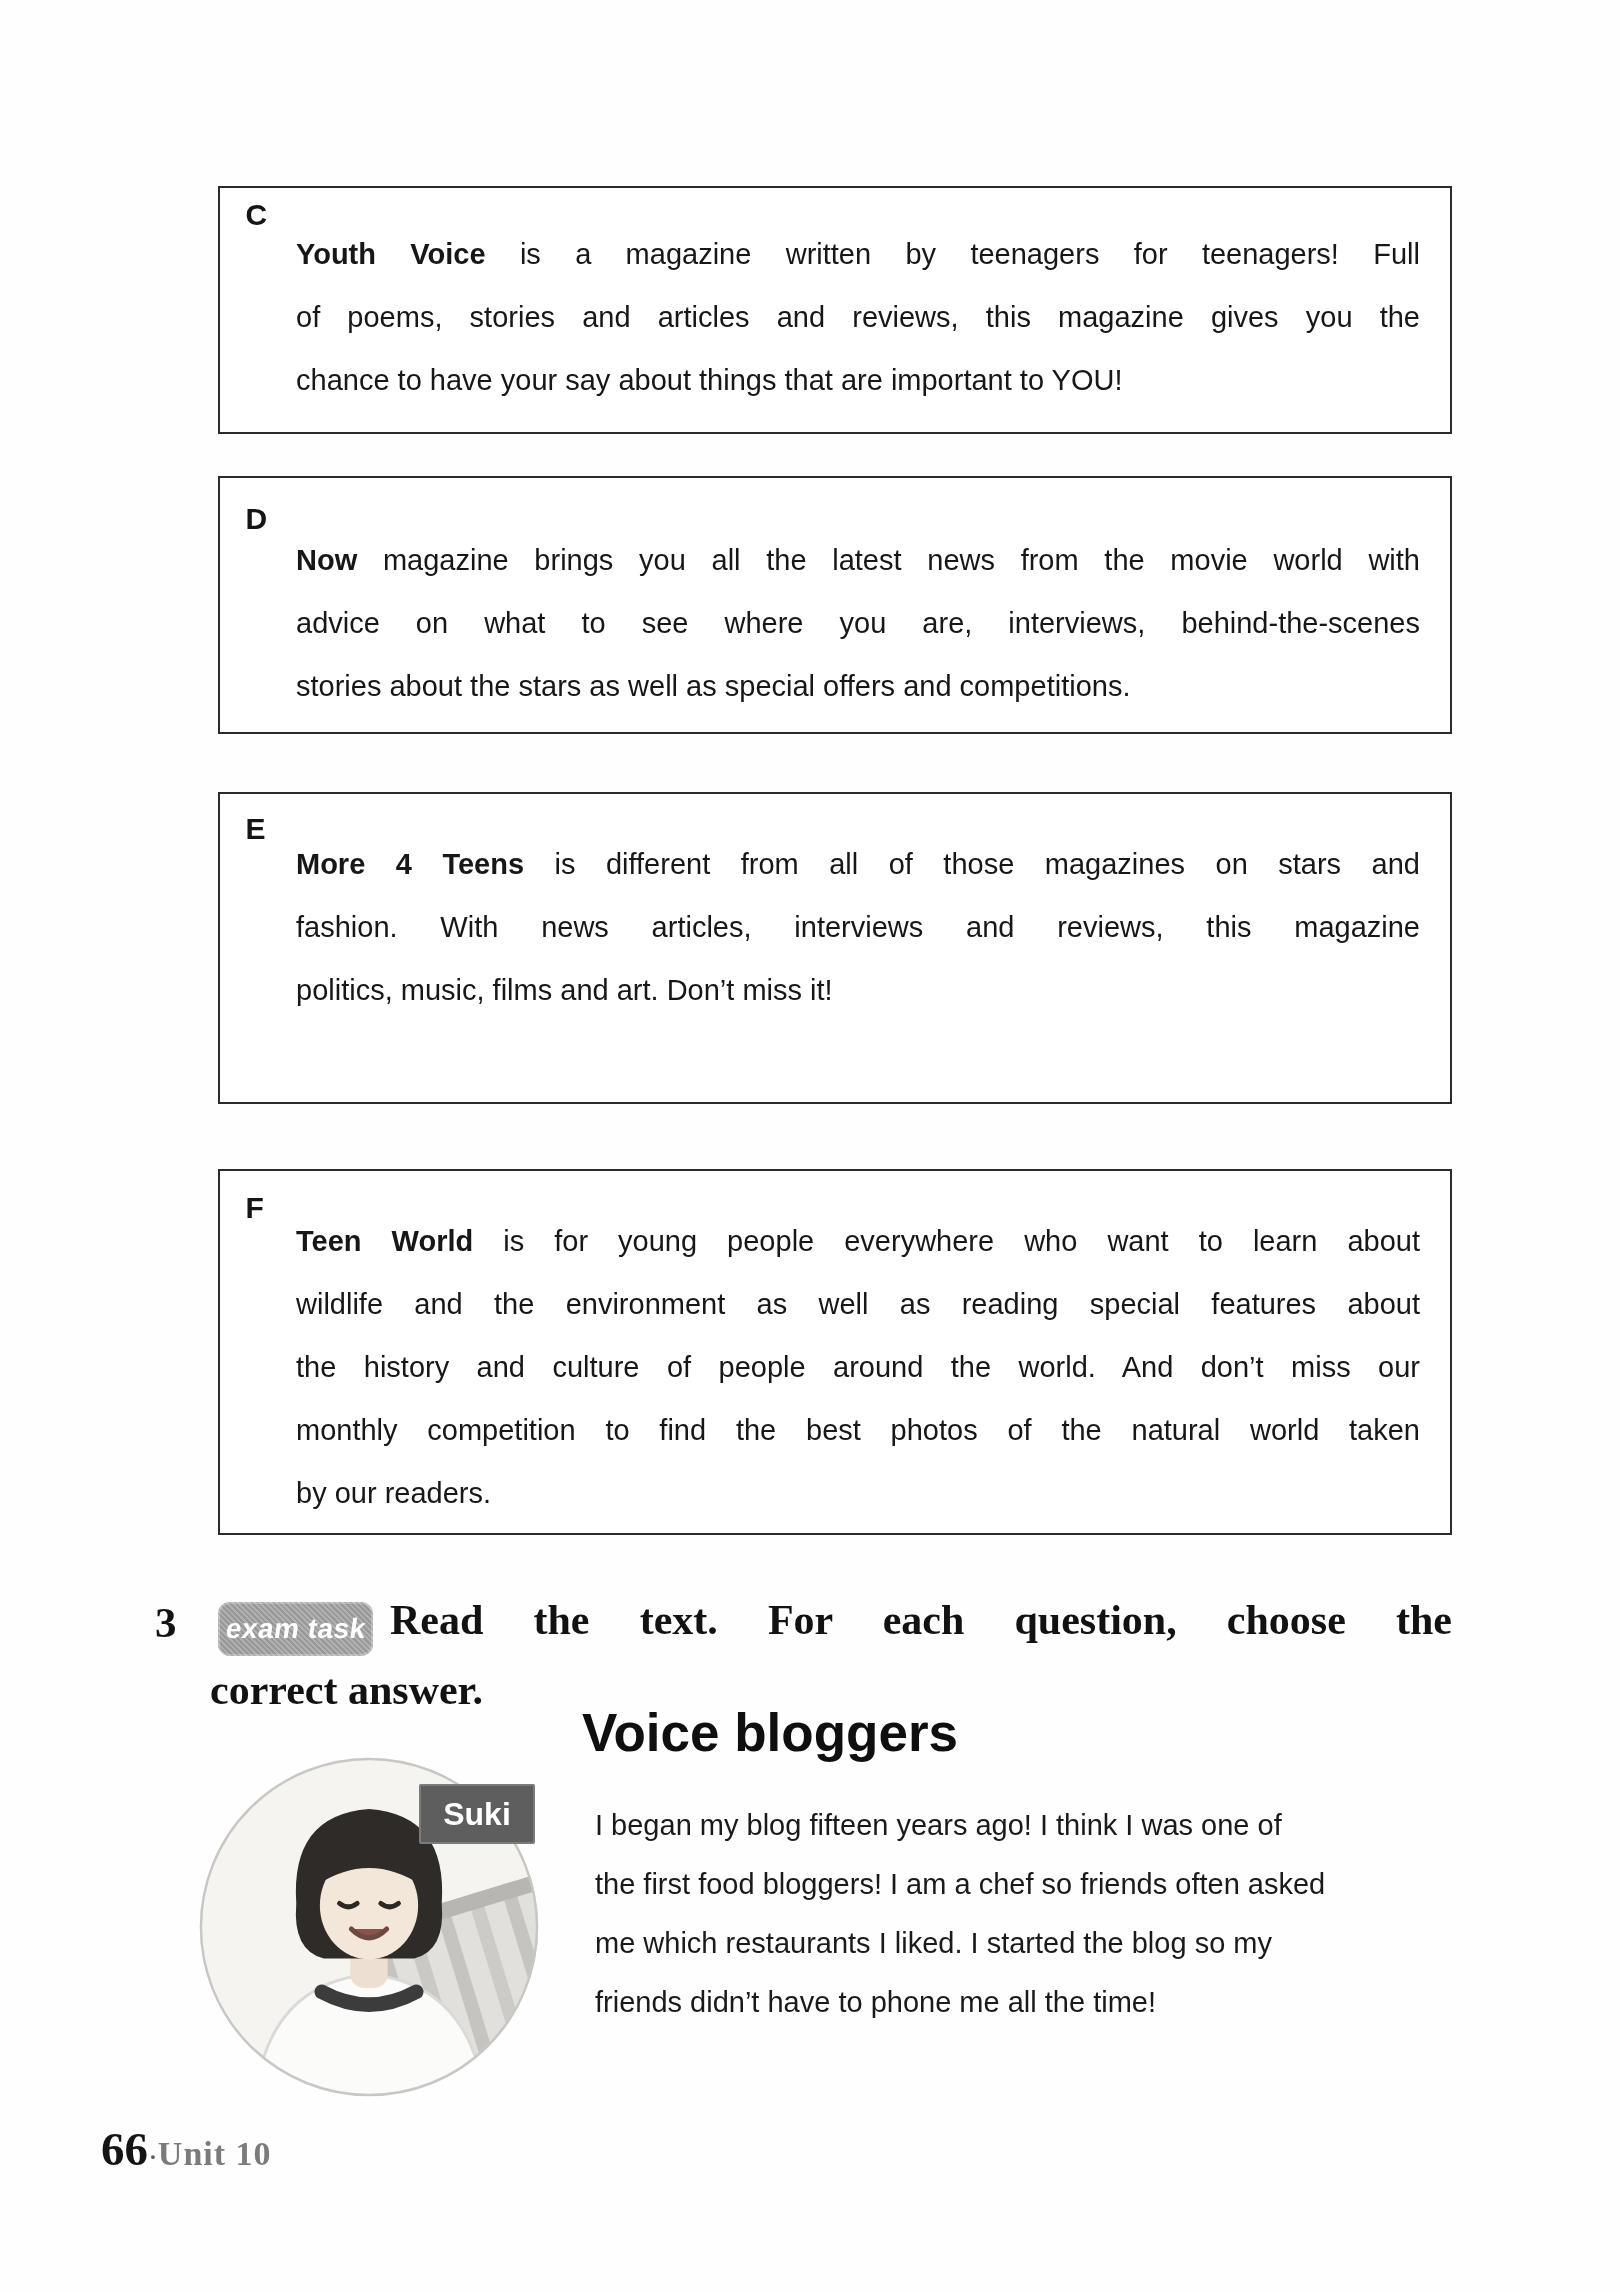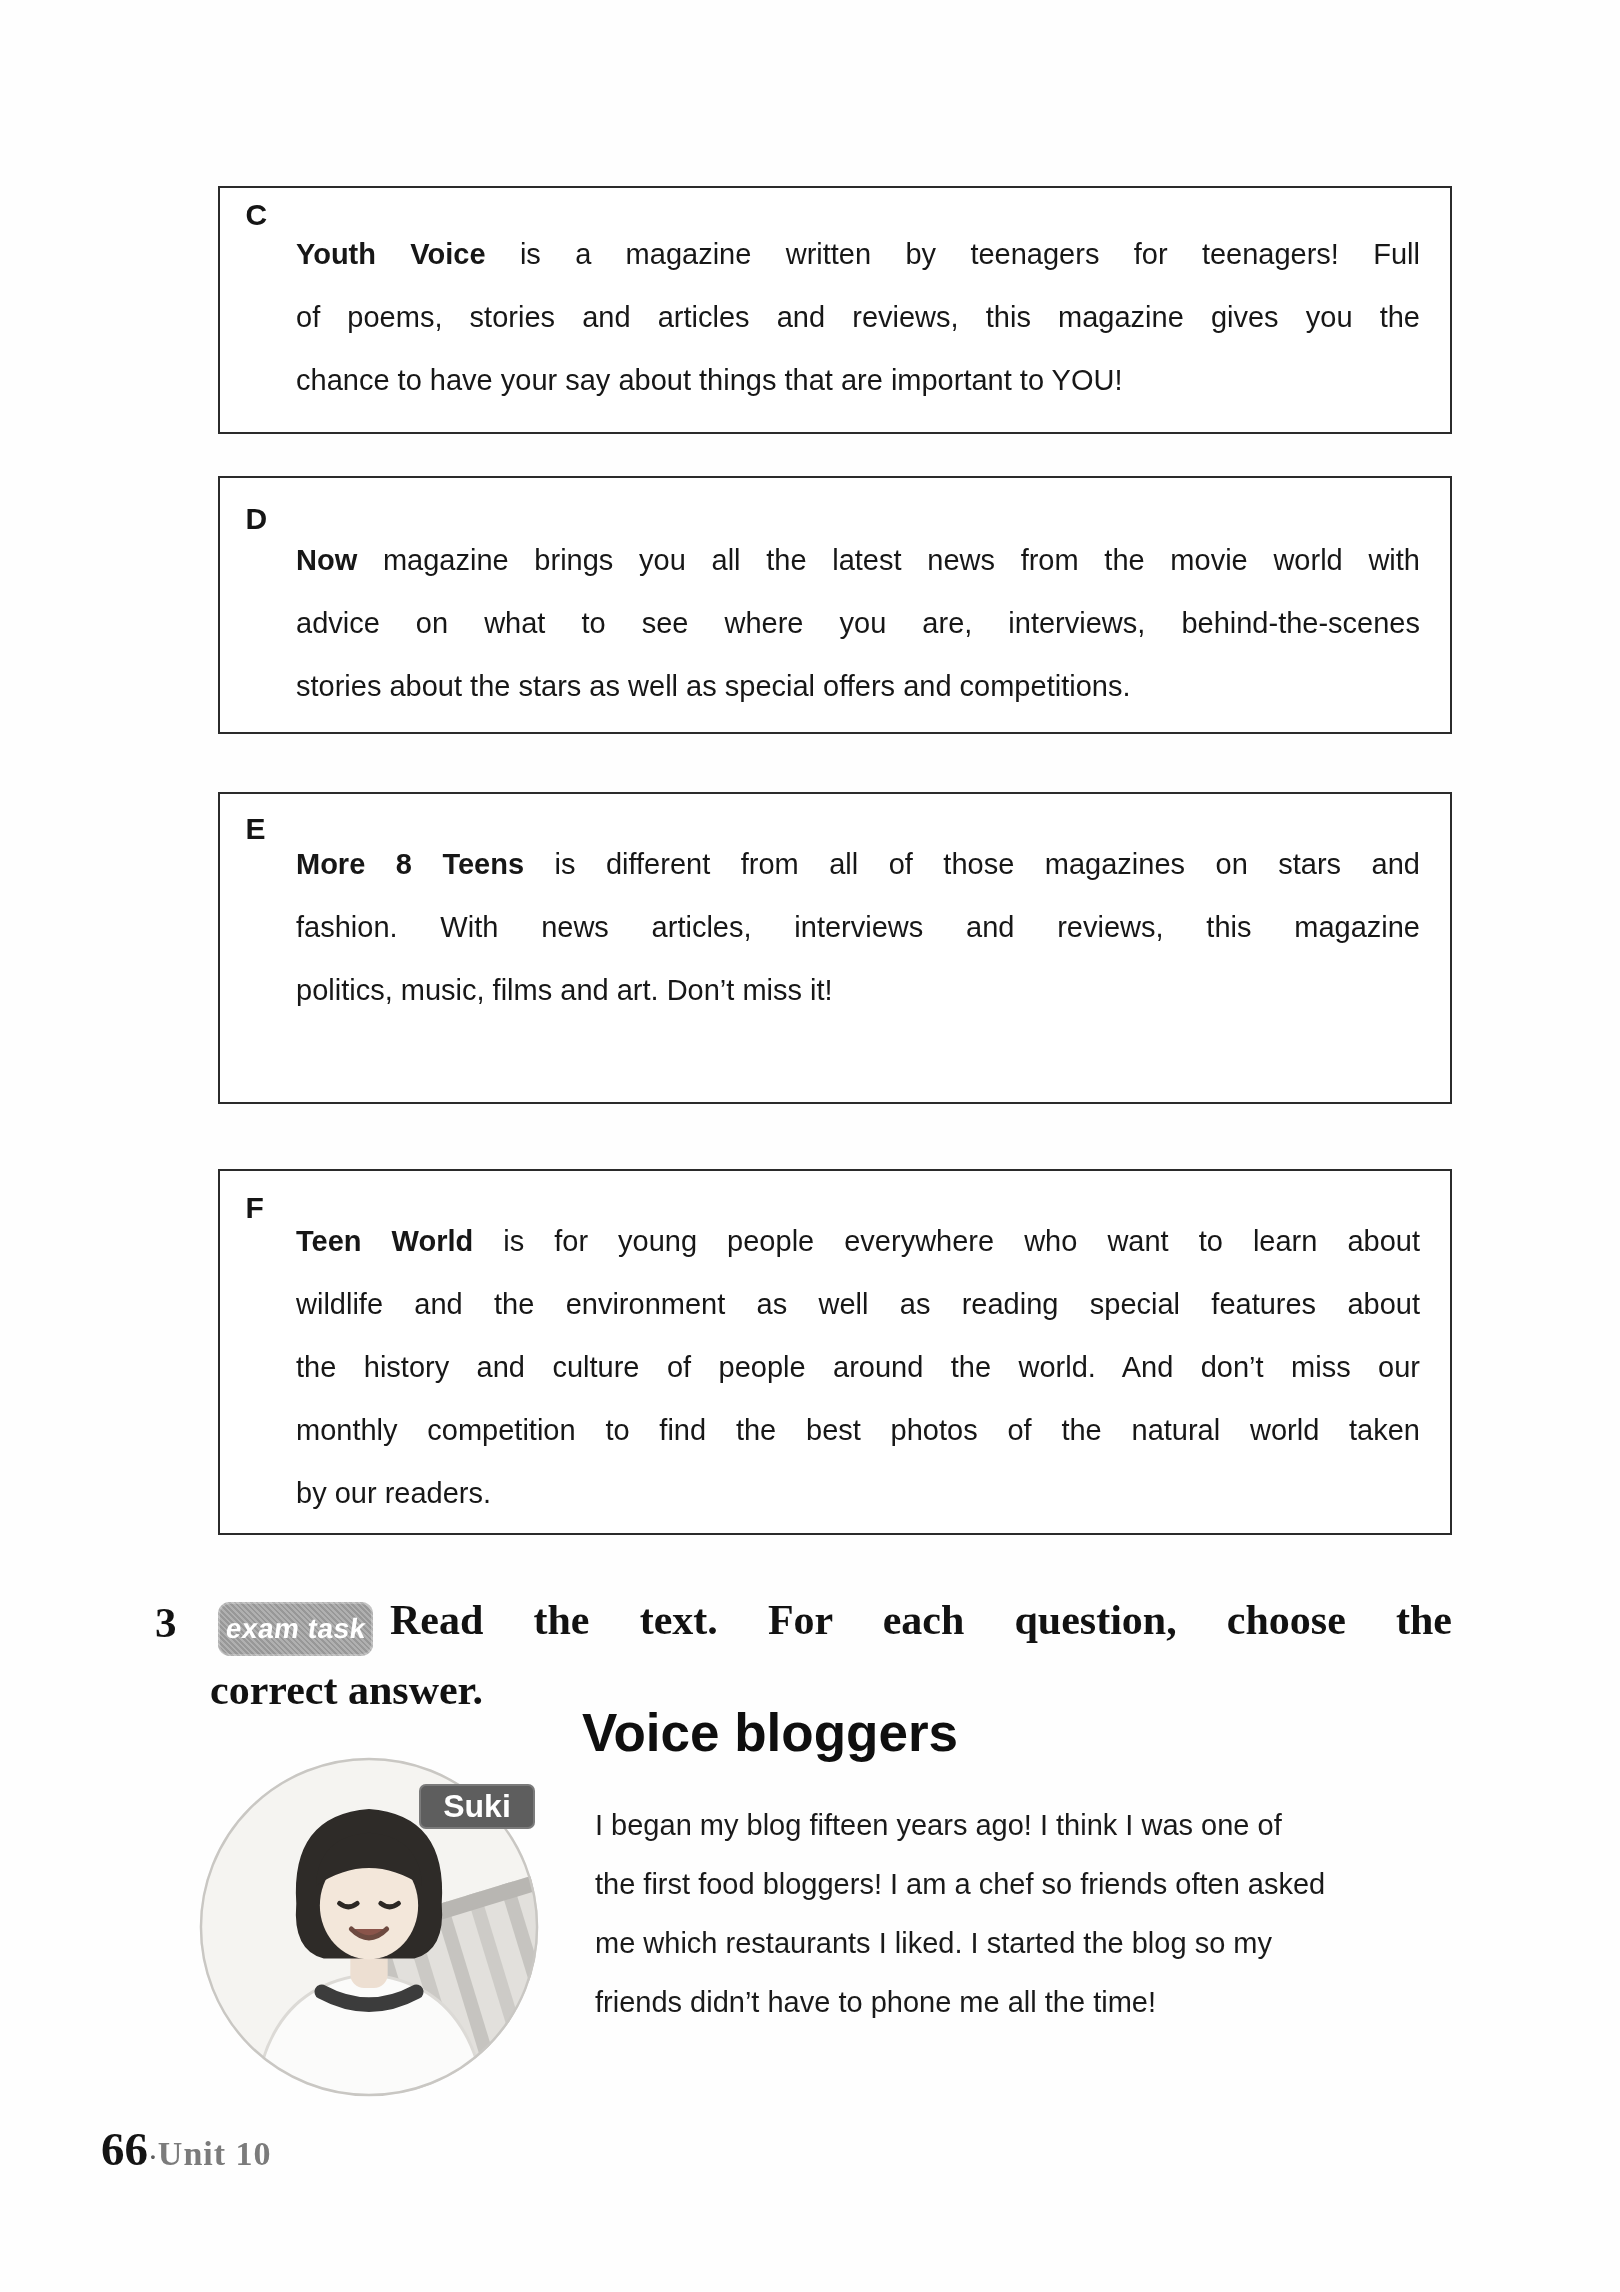--- a/index.html
+++ b/index.html
@@ -30,22 +30,22 @@
       background:#a3a3a3;
       background-image:repeating-linear-gradient(45deg,rgba(255,255,255,.14) 0 2px,rgba(0,0,0,.07) 2px 3.9px);
       display:flex;align-items:center;justify-content:center;box-shadow:inset 0 0 0 2px rgba(255,255,255,.25);}
   .exam-badge span{font:700 28px "Liberation Sans",sans-serif;color:#fff;transform:skewX(-8deg);letter-spacing:0.5px;}
   .ex-line1{position:absolute;left:390px;top:1596px;width:1062px;font:700 42px "Liberation Serif",serif;
       color:#121212;text-align:justify;text-align-last:justify;}
   .ex-line2{position:absolute;left:210px;top:1666px;font:700 42px "Liberation Serif",serif;color:#121212;}
   
   .article-title{position:absolute;left:582px;top:1702px;font:700 53px "Liberation Sans",sans-serif;color:#0f0f0f;}
   .photo-wrap{position:absolute;left:198px;top:1756px;width:342px;height:342px;}
-  .suki-badge{position:absolute;left:419px;top:1784px;height:45px;min-width:116px;padding:0 13.7px;box-sizing:border-box;
-      background:#5e5e5e;border-radius:7px;display:flex;align-items:center;justify-content:center;
+  .suki-badge{position:absolute;left:419px;top:1784px;height:60px;min-width:116px;padding:0 13.7px;box-sizing:border-box;
+      background:#5e5e5e;border-radius:2px;display:flex;align-items:center;justify-content:center;
       box-shadow:inset 0 0 0 2px rgba(255,255,255,.18);}
   .suki-badge span{font:700 32px "Liberation Sans",sans-serif;color:#fff;}
   .blog-par{position:absolute;left:595px;top:1809px;}
   .p-line{height:59px;line-height:59px;font:400 29px "Liberation Sans",sans-serif;color:#1a1a1a;white-space:nowrap;}
   
   .footer{position:absolute;left:101px;top:2107px;display:flex;align-items:baseline;gap:1px;}
   .page-num{font:700 47px "Liberation Serif",serif;color:#141414;}
   .footer-dot{font:700 23.5px "Liberation Serif",serif;color:#5f5f5f;}
   .unit-label{font:700 34px "Liberation Serif",serif;color:#7b7b7b;letter-spacing:1px;margin-top:28px;}
 </style>
@@ -68,21 +68,21 @@
     <div class="box-body">
       <div class="line j"><b class="mag-name">Now</b><span> magazine brings you all the latest news from the movie world with</span></div>
       <div class="line j">advice on what to see where you are, interviews, behind-the-scenes</div>
       <div class="line">stories about the stars as well as special offers and competitions.</div>
     </div>
   </div>
 
   <div class="mbox" id="box-e">
     <span class="box-label">E</span>
     <div class="box-body">
-      <div class="line j"><b class="mag-name">More 8 Teens</b><span> is different from all of those magazines on stars and</span></div>
+      <div class="line j"><b class="mag-name">More 4 Teens</b><span> is different from all of those magazines on stars and</span></div>
       <div class="line j">fashion. With news articles, interviews and reviews, this magazine</div>
       <div class="line">politics, music, films and art. Don’t miss it!</div>
     </div>
   </div>
 
   <div class="mbox" id="box-f">
     <span class="box-label">F</span>
     <div class="box-body">
       <div class="line j"><b class="mag-name">Teen World</b><span> is for young people everywhere who want to learn about</span></div>
       <div class="line j">wildlife and the environment as well as reading special features about</div>

